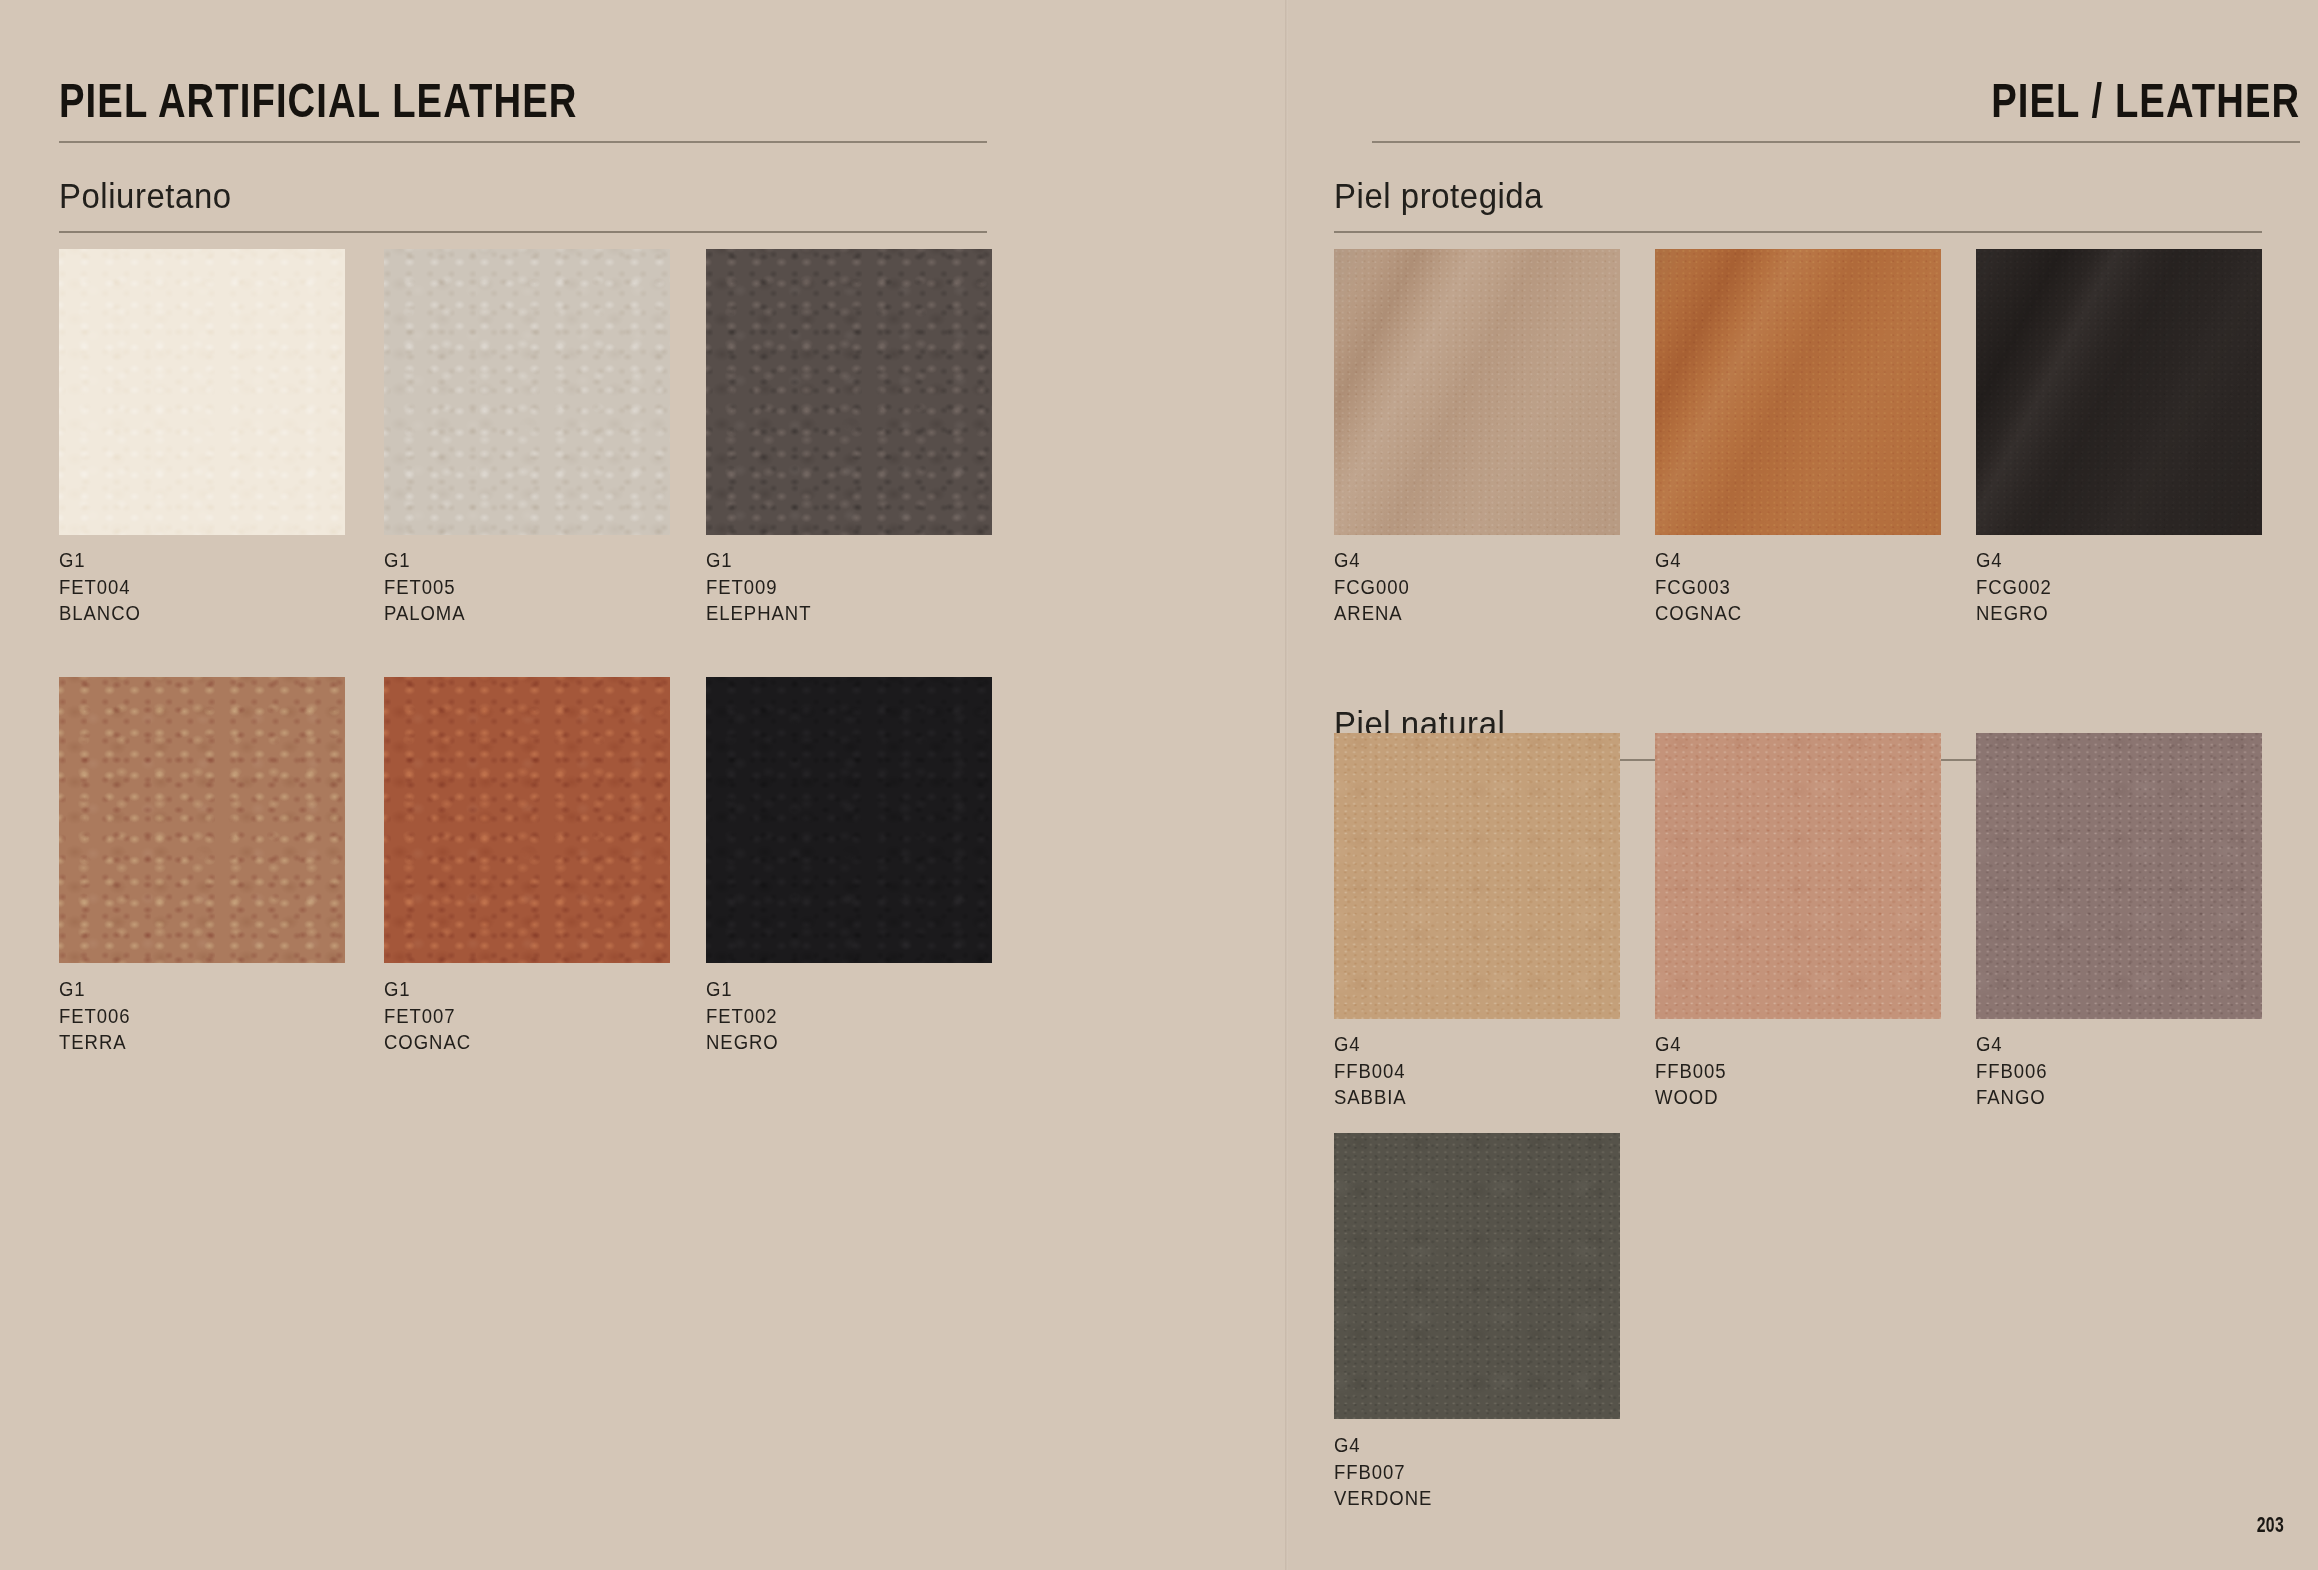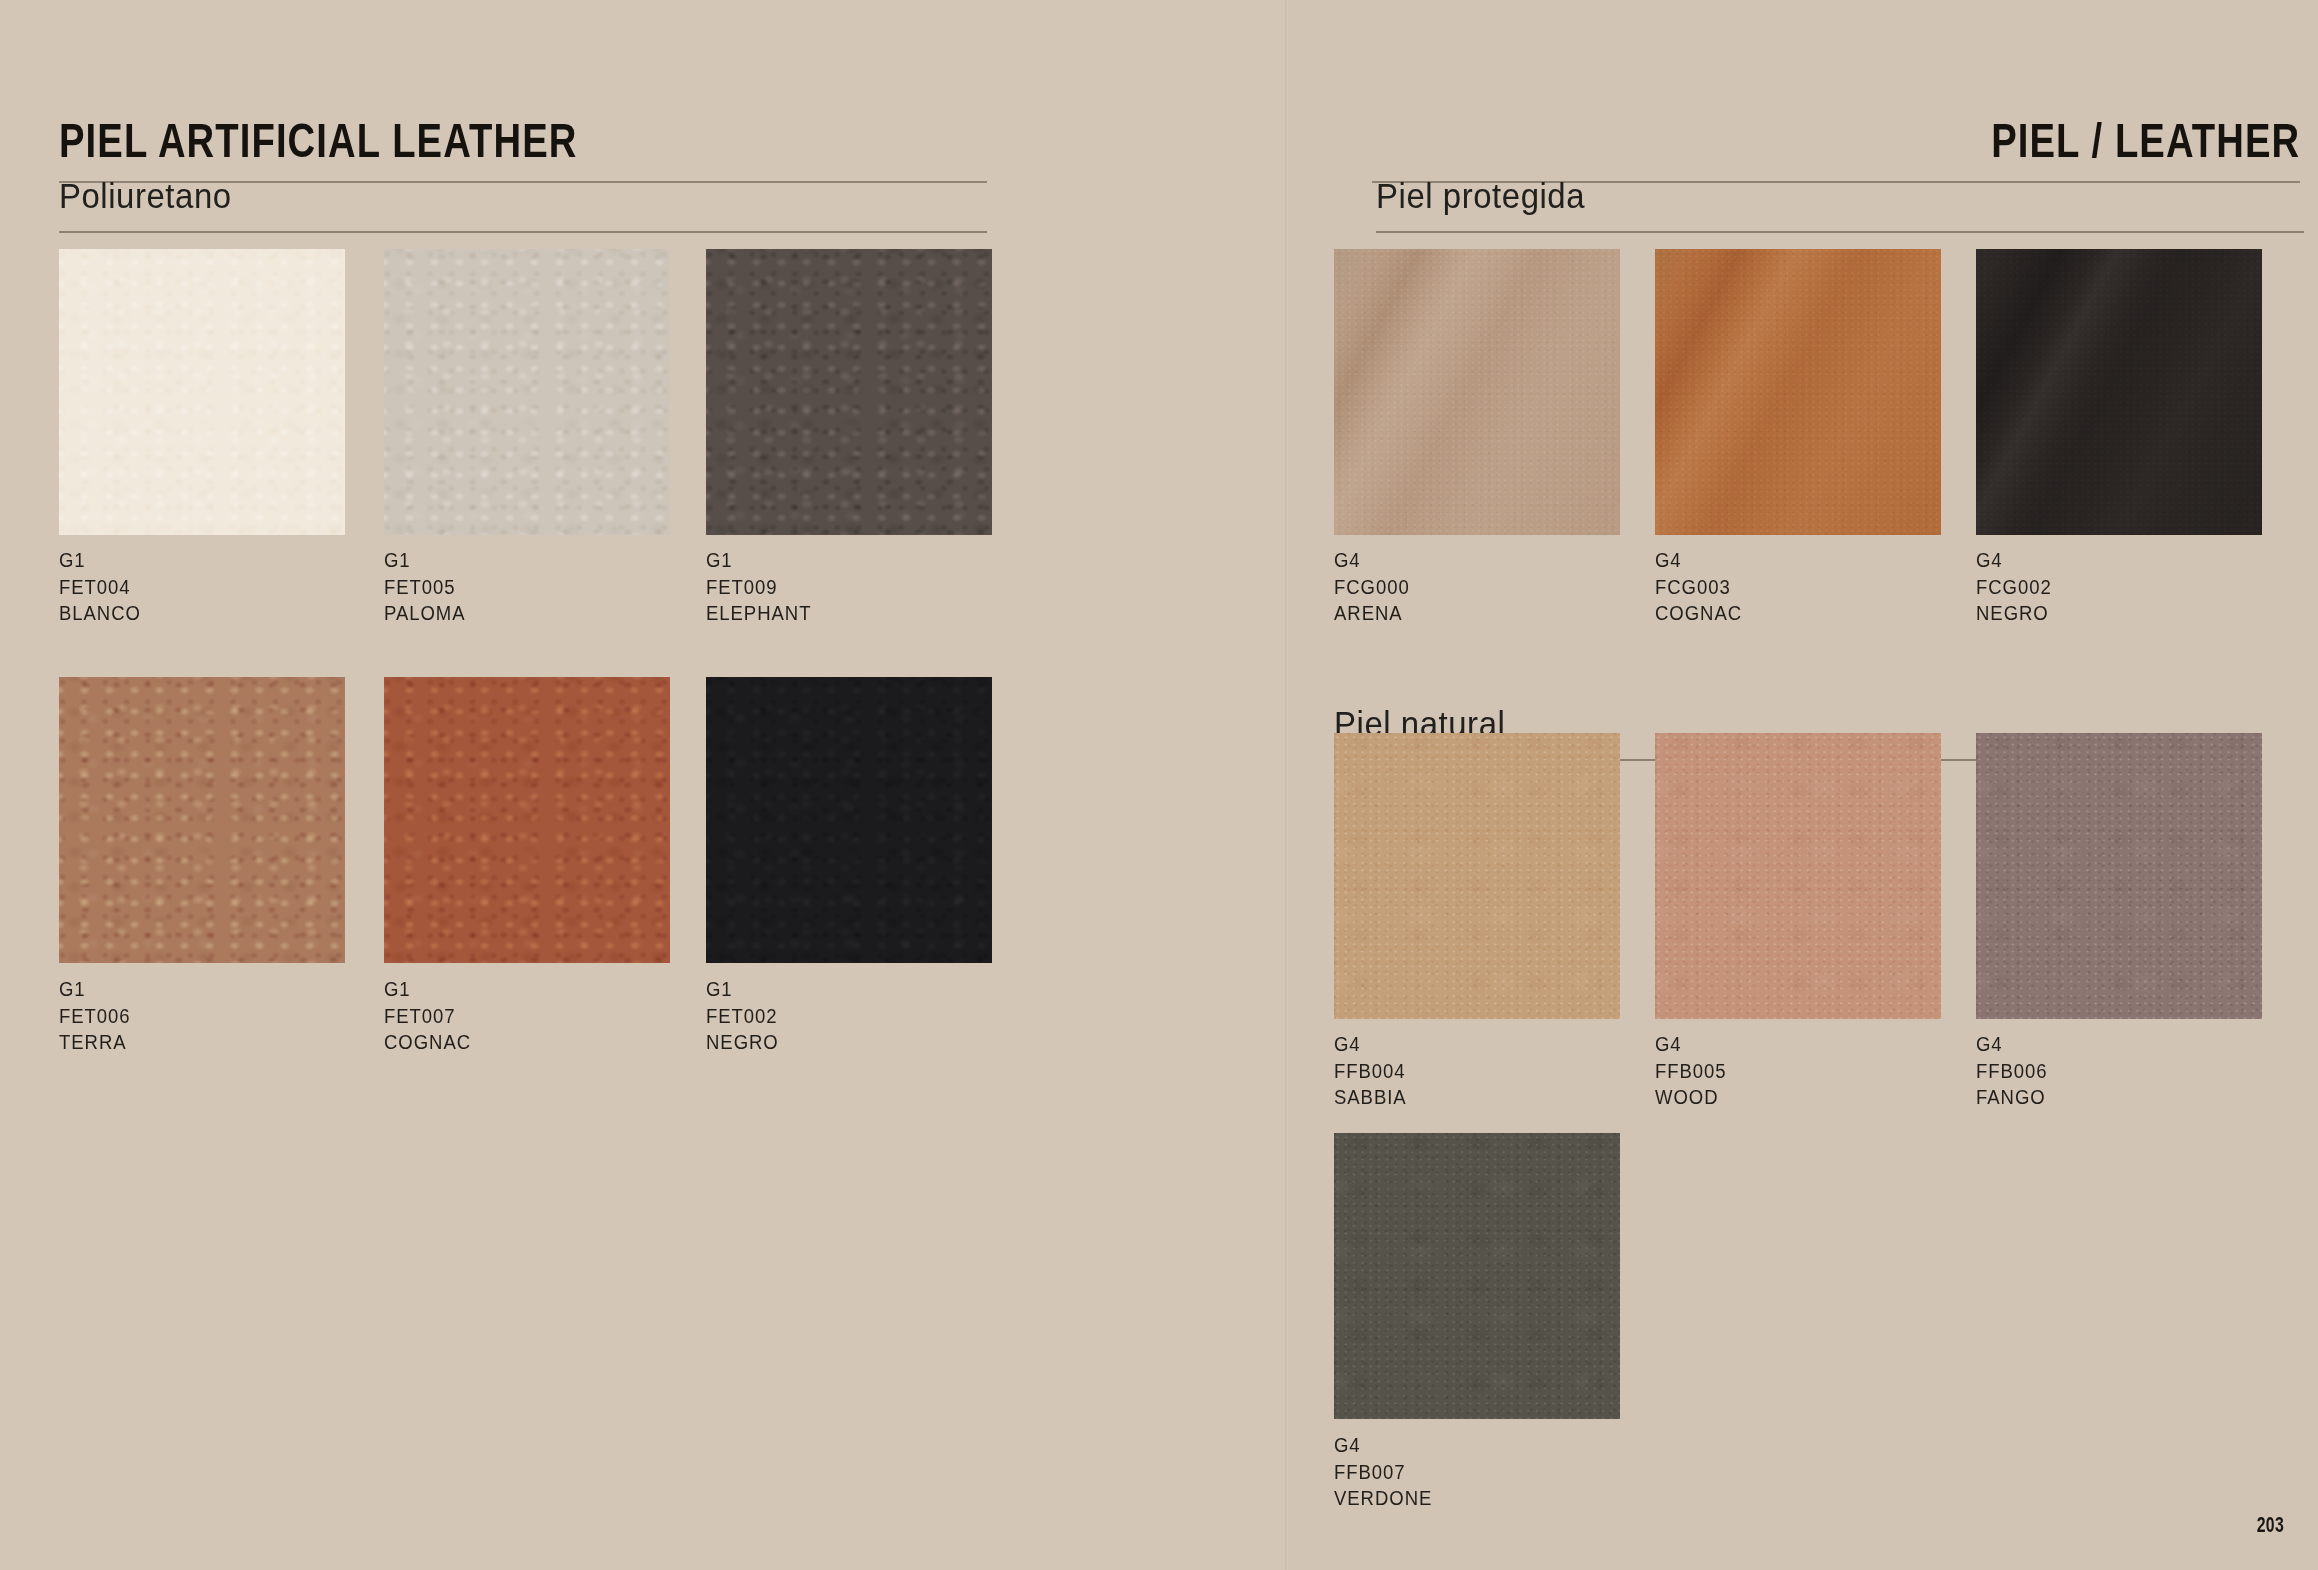--- a/index.html
+++ b/index.html
@@ -15,21 +15,21 @@
   .spread{position:absolute;inset:0;display:flex;}
   .page{position:relative;height:100%;}
   .page-left{width:1285px;background:#d4c6b7;}
   .page-right{width:1034px;background:#d2c4b5;}
   .seam{
     position:absolute;left:1285px;top:0;width:2.8px;height:100%;
     background:linear-gradient(to right,rgba(120,100,85,.13),rgba(255,250,245,.10));
   }
 
   
-  .hdr{position:absolute;margin-top:40px;}
+  .hdr{position:absolute;}
   .hdr-title{
     font-family:"Liberation Sans", sans-serif;
     font-weight:700;
     font-stretch:condensed;
     font-size:49px;
     letter-spacing:1.4px;
     color:#16130f;
     transform:scaleX(.78);
     transform-origin:left bottom;
     white-space:nowrap;
@@ -224,21 +224,21 @@
   <div>G1</div>
   <div>FET002</div>
   <div>NEGRO</div>
 </div>
 
 <div class="hdr" style="left:1372px;top:72px;width:928px;text-align:right;">
   <div class="hdr-title right" style="display:inline-block;">PIEL / LEATHER</div>
   <div class="hdr-rule"></div>
 </div>
 
-<div class="sec" style="left:1376px;top:176px;width:928px;">
+<div class="sec" style="left:1334px;top:176px;width:928px;">
   <div class="sec-label">Piel protegida</div>
   <div class="sec-rule"></div>
 </div>
 
 <div class="swatch" style="left:1334px;top:249px;width:286px;height:286px;">
   <div class="chip drape" style="background:#bb9e86;">
     <div class="micro"></div>
   </div>
 </div>
 <div class="label" style="left:1334px;top:547px;">

